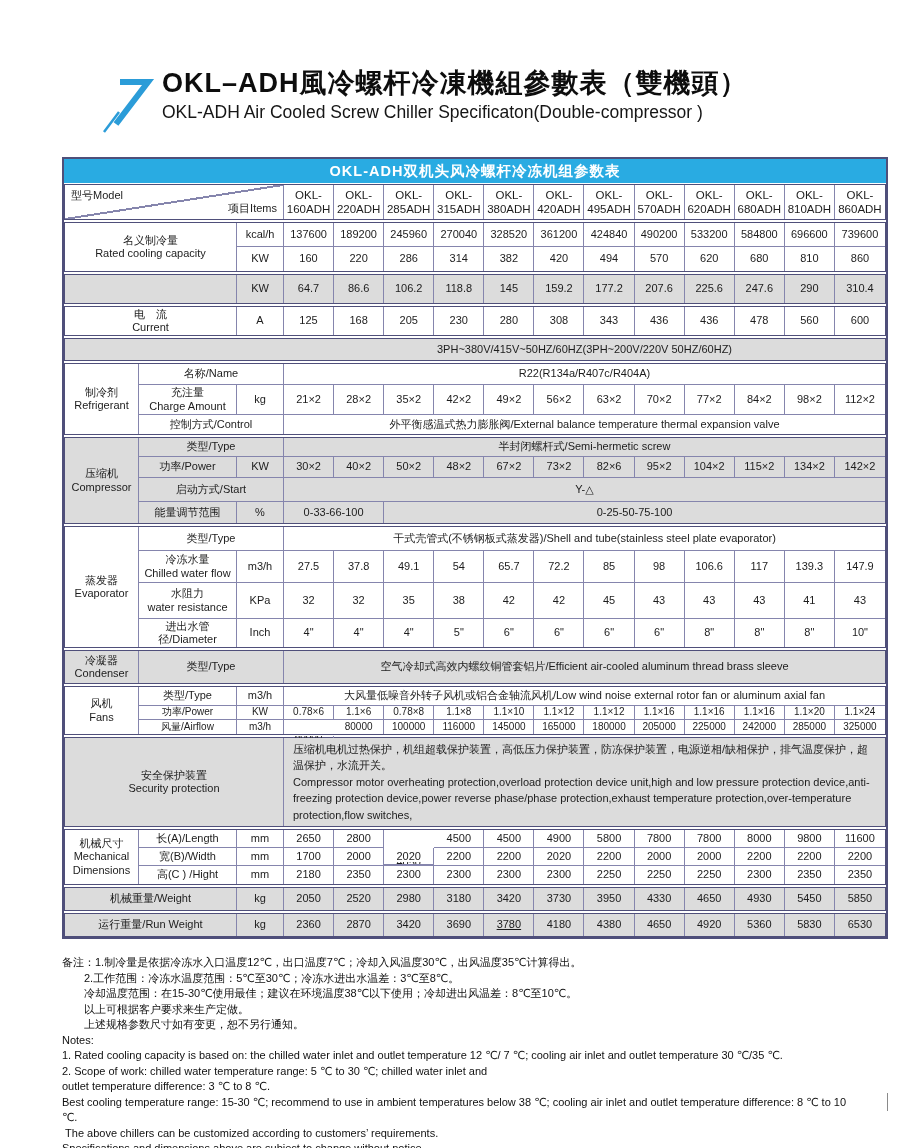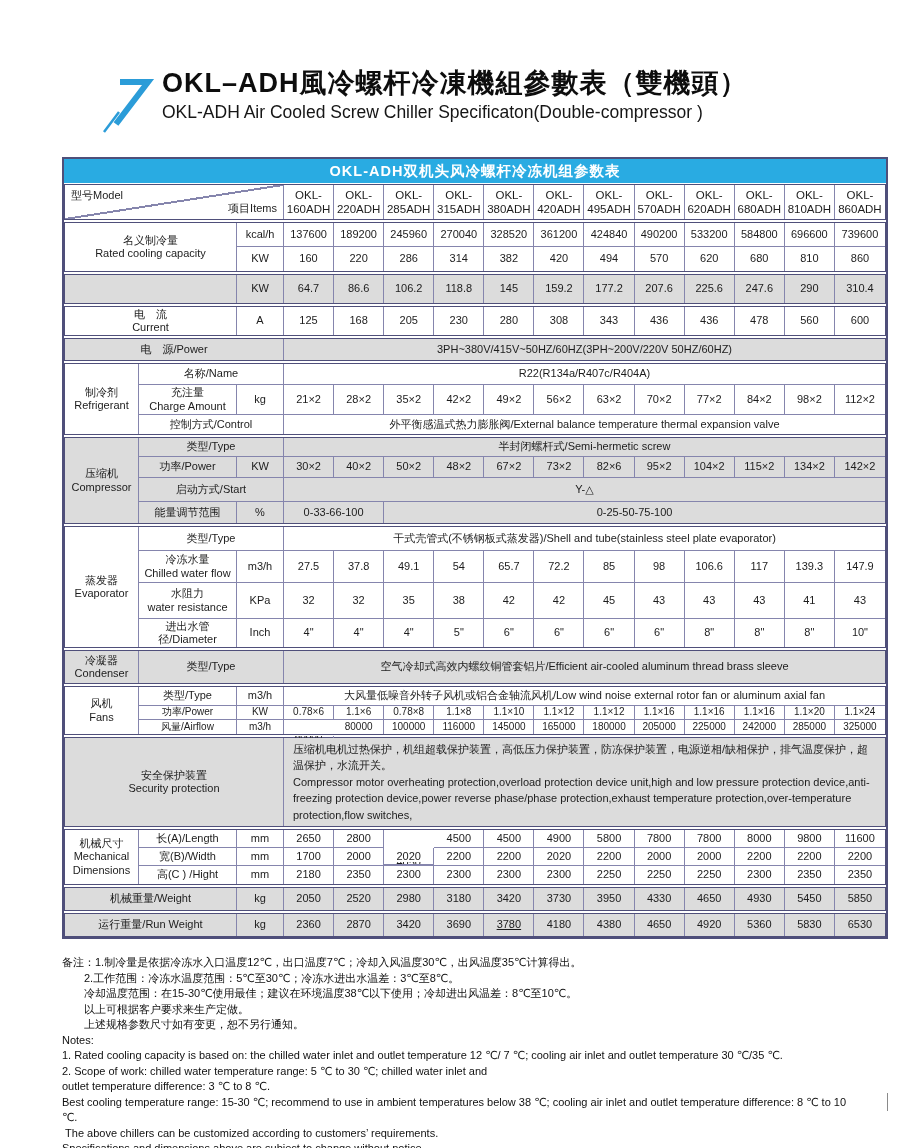--- a/index.html
+++ b/index.html
@@ -184,23 +184,20 @@
           <div class="cell lr" style="grid-area: 1 / 8;">280</div>
           <div class="cell lr" style="grid-area: 1 / 9;">308</div>
           <div class="cell lr" style="grid-area: 1 / 10;">343</div>
           <div class="cell lr" style="grid-area: 1 / 11;">436</div>
           <div class="cell lr" style="grid-area: 1 / 12;">436</div>
           <div class="cell lr" style="grid-area: 1 / 13;">478</div>
           <div class="cell lr" style="grid-area: 1 / 14;">560</div>
           <div class="cell lc lr" style="grid-area: 1 / 15;">600</div>
         </div>
         <div class="section gray" style="grid-template-rows: 21px;">
-          <div class="cell lr" style="grid-area: 1 / 1 / auto / span 3;">
-            <div>电　源/Power</div>
-          </div>
           <div class="cell lc lr" style="grid-area: 1 / 4 / auto / span 12;">3PH~380V/415V~50HZ/60HZ(3PH~200V/220V  50HZ/60HZ)</div>
         </div>
         <div class="section" style="grid-template-rows: 21px 30px 19px;">
           <div class="cell lr" style="grid-area: 1 / 1 / span 3;">
             <div>制冷剂</div>
             <div>Refrigerant</div>
           </div>
           <div class="cell" style="grid-area: 1 / 2 / auto / span 2;">
             <div>名称/Name</div>
           </div>

